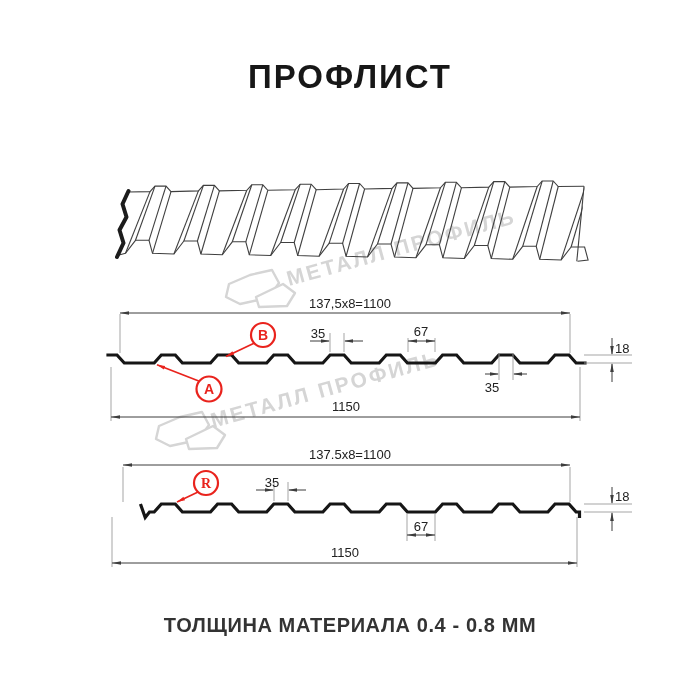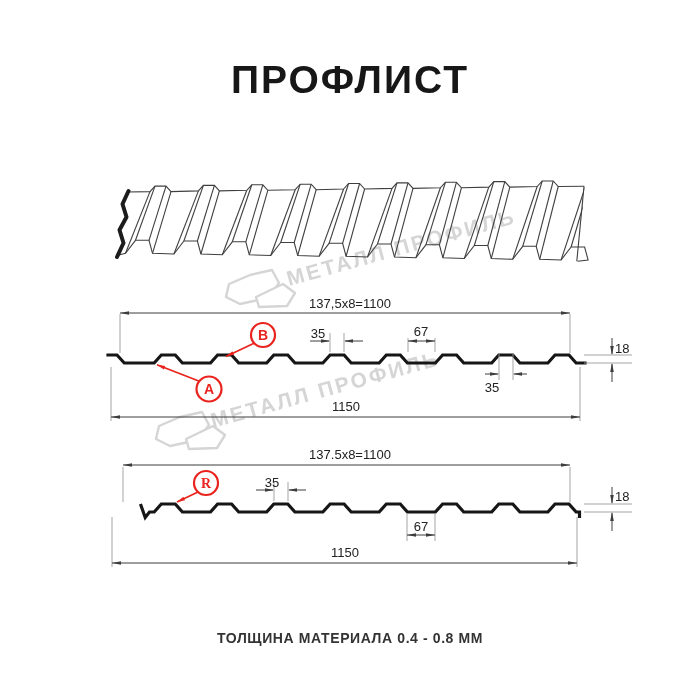--- a/index.html
+++ b/index.html
@@ -1,23 +1,23 @@
 <!DOCTYPE html>
 <html style="--red: #e9231d; --dim: #3d3d3d; --ext: #9b9b9b; --wm: #d5d5d5; --profile: #161616; --title: #171717;"><head>
 <meta charset="utf-8">
 <style>
   html,body{margin:0;padding:0;background:#fff;}
   #page{position:relative;width:700px;height:700px;background:#fff;overflow:hidden;
         font-family:"Liberation Sans",sans-serif;}
   #title{position:absolute;top:58px;left:0;width:700px;text-align:center;
-         font-size:39px;font-weight:800;letter-spacing:2px;color:var(--title,#171717);}
+         font-size:33px;font-weight:800;letter-spacing:2px;color:var(--title,#171717);}
   #subtitle{position:absolute;top:99px;left:0;width:700px;text-align:center;
          font-size:16px;font-weight:600;letter-spacing:1px;color:#2b2b2b;}
   #footer{position:absolute;top:614px;left:0;width:700px;text-align:center;
-         font-size:14px;font-weight:600;letter-spacing:.6px;color:#333;margin-top:16px;}
+         font-size:20px;font-weight:600;letter-spacing:.6px;color:#333;}
   svg{position:absolute;left:0;top:0;}
   .ext{stroke:var(--ext,#9b9b9b);stroke-width:.9;fill:none;}
   .dim{stroke:var(--dim,#3d3d3d);stroke-width:1;fill:none;}
   .dimarrow{fill:var(--dim,#3d3d3d);stroke:none;}
   .sheetline{stroke:#3f3f3f;stroke-width:1.1;fill:none;stroke-linejoin:miter;}
   .sheetedge{stroke:#1c1c1c;stroke-width:4;fill:none;stroke-linejoin:round;stroke-linecap:round;}
   .profile{stroke:var(--profile,#161616);stroke-width:3.2;fill:none;stroke-linejoin:miter;stroke-linecap:square;}
   .dimtxt{fill:#222;font-size:13px;font-family:"Liberation Sans",sans-serif;}
   .mid{text-anchor:middle;}
   .wm{stroke:var(--wm,#d5d5d5);stroke-width:2.4;fill:#fff;stroke-linejoin:round;}

